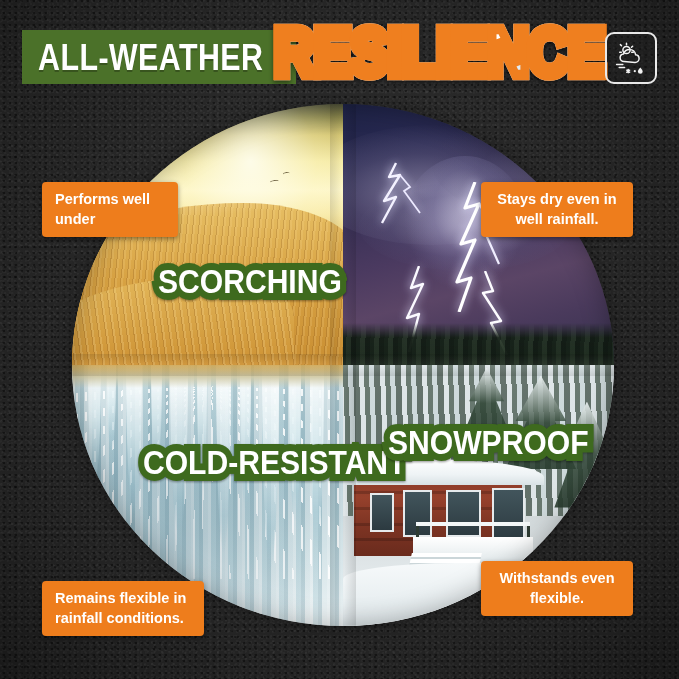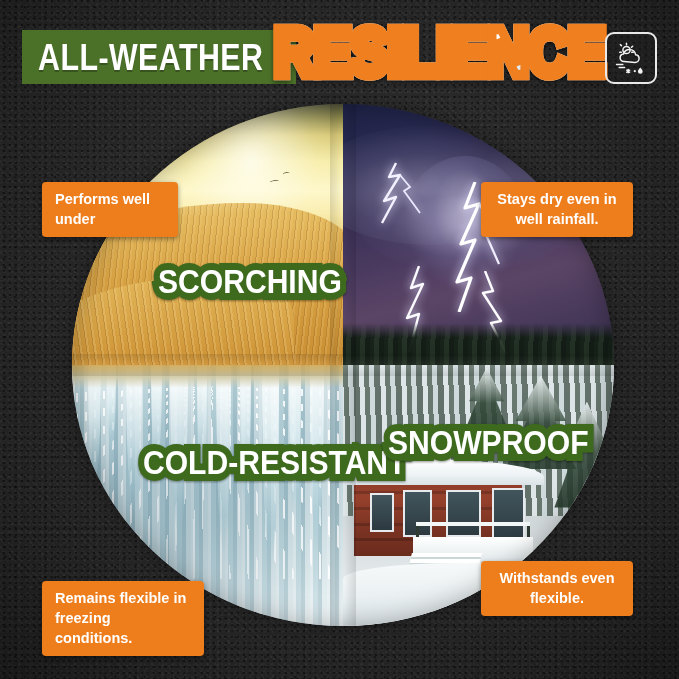--- a/index.html
+++ b/index.html
@@ -497,20 +497,20 @@
 
   <div class="callout" id="callout-hot">
     <span>Performs well under</span>
   </div>
   <div class="callout" id="callout-rain">
     <span>Stays dry even in</span>
     <span>well rainfall.</span>
   </div>
   <div class="callout" id="callout-cold">
     <span>Remains flexible in</span>
-    <span>freezing conditions.</span>
+    <span>rainfall conditions.</span>
   </div>
   <div class="callout" id="callout-snow">
     <span>Withstands even</span>
     <span>flexible.</span>
   </div>
 
 </div>
 
 </body></html>

